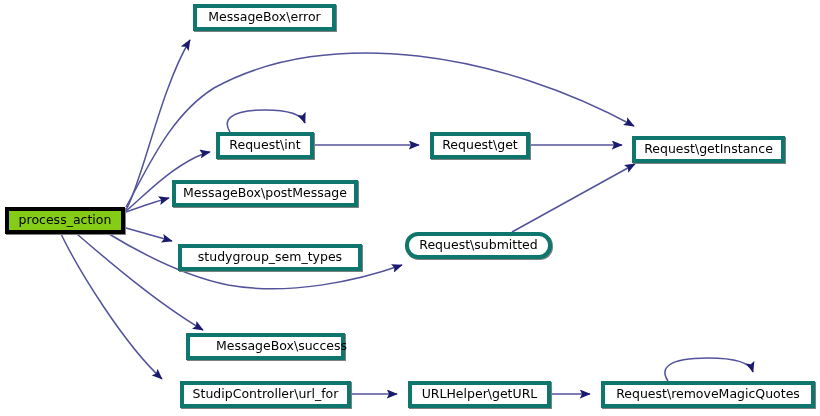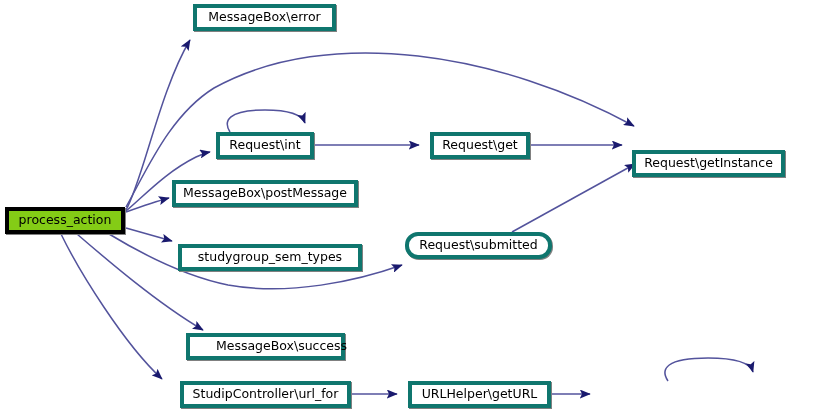--- a/index.html
+++ b/index.html
@@ -125,18 +125,21 @@
   </div>
 
   <div class="node" style="left:405px; top:232px; width:147px; height:27px;border-radius:13px;">
     <span class="node-label">Request\submitted</span>
   </div>
 
   <div class="node" style="left:408px; top:381px; width:143px; height:27px;">
     <span class="node-label">URLHelper\getURL</span>
   </div>
 
-  <div class="node" style="left:632px; top:150px; width:153px; height:27px;">
+  <div class="node" style="left:632px; top:136px; width:153px; height:27px;">
     <span class="node-label">Request\getInstance</span>
   </div>
 
+  <div class="node" style="left:601px; top:381px; width:214px; height:27px;">
+    <span class="node-label">Request\removeMagicQuotes</span>
+  </div>
 
 </div>
 
 </body></html>

